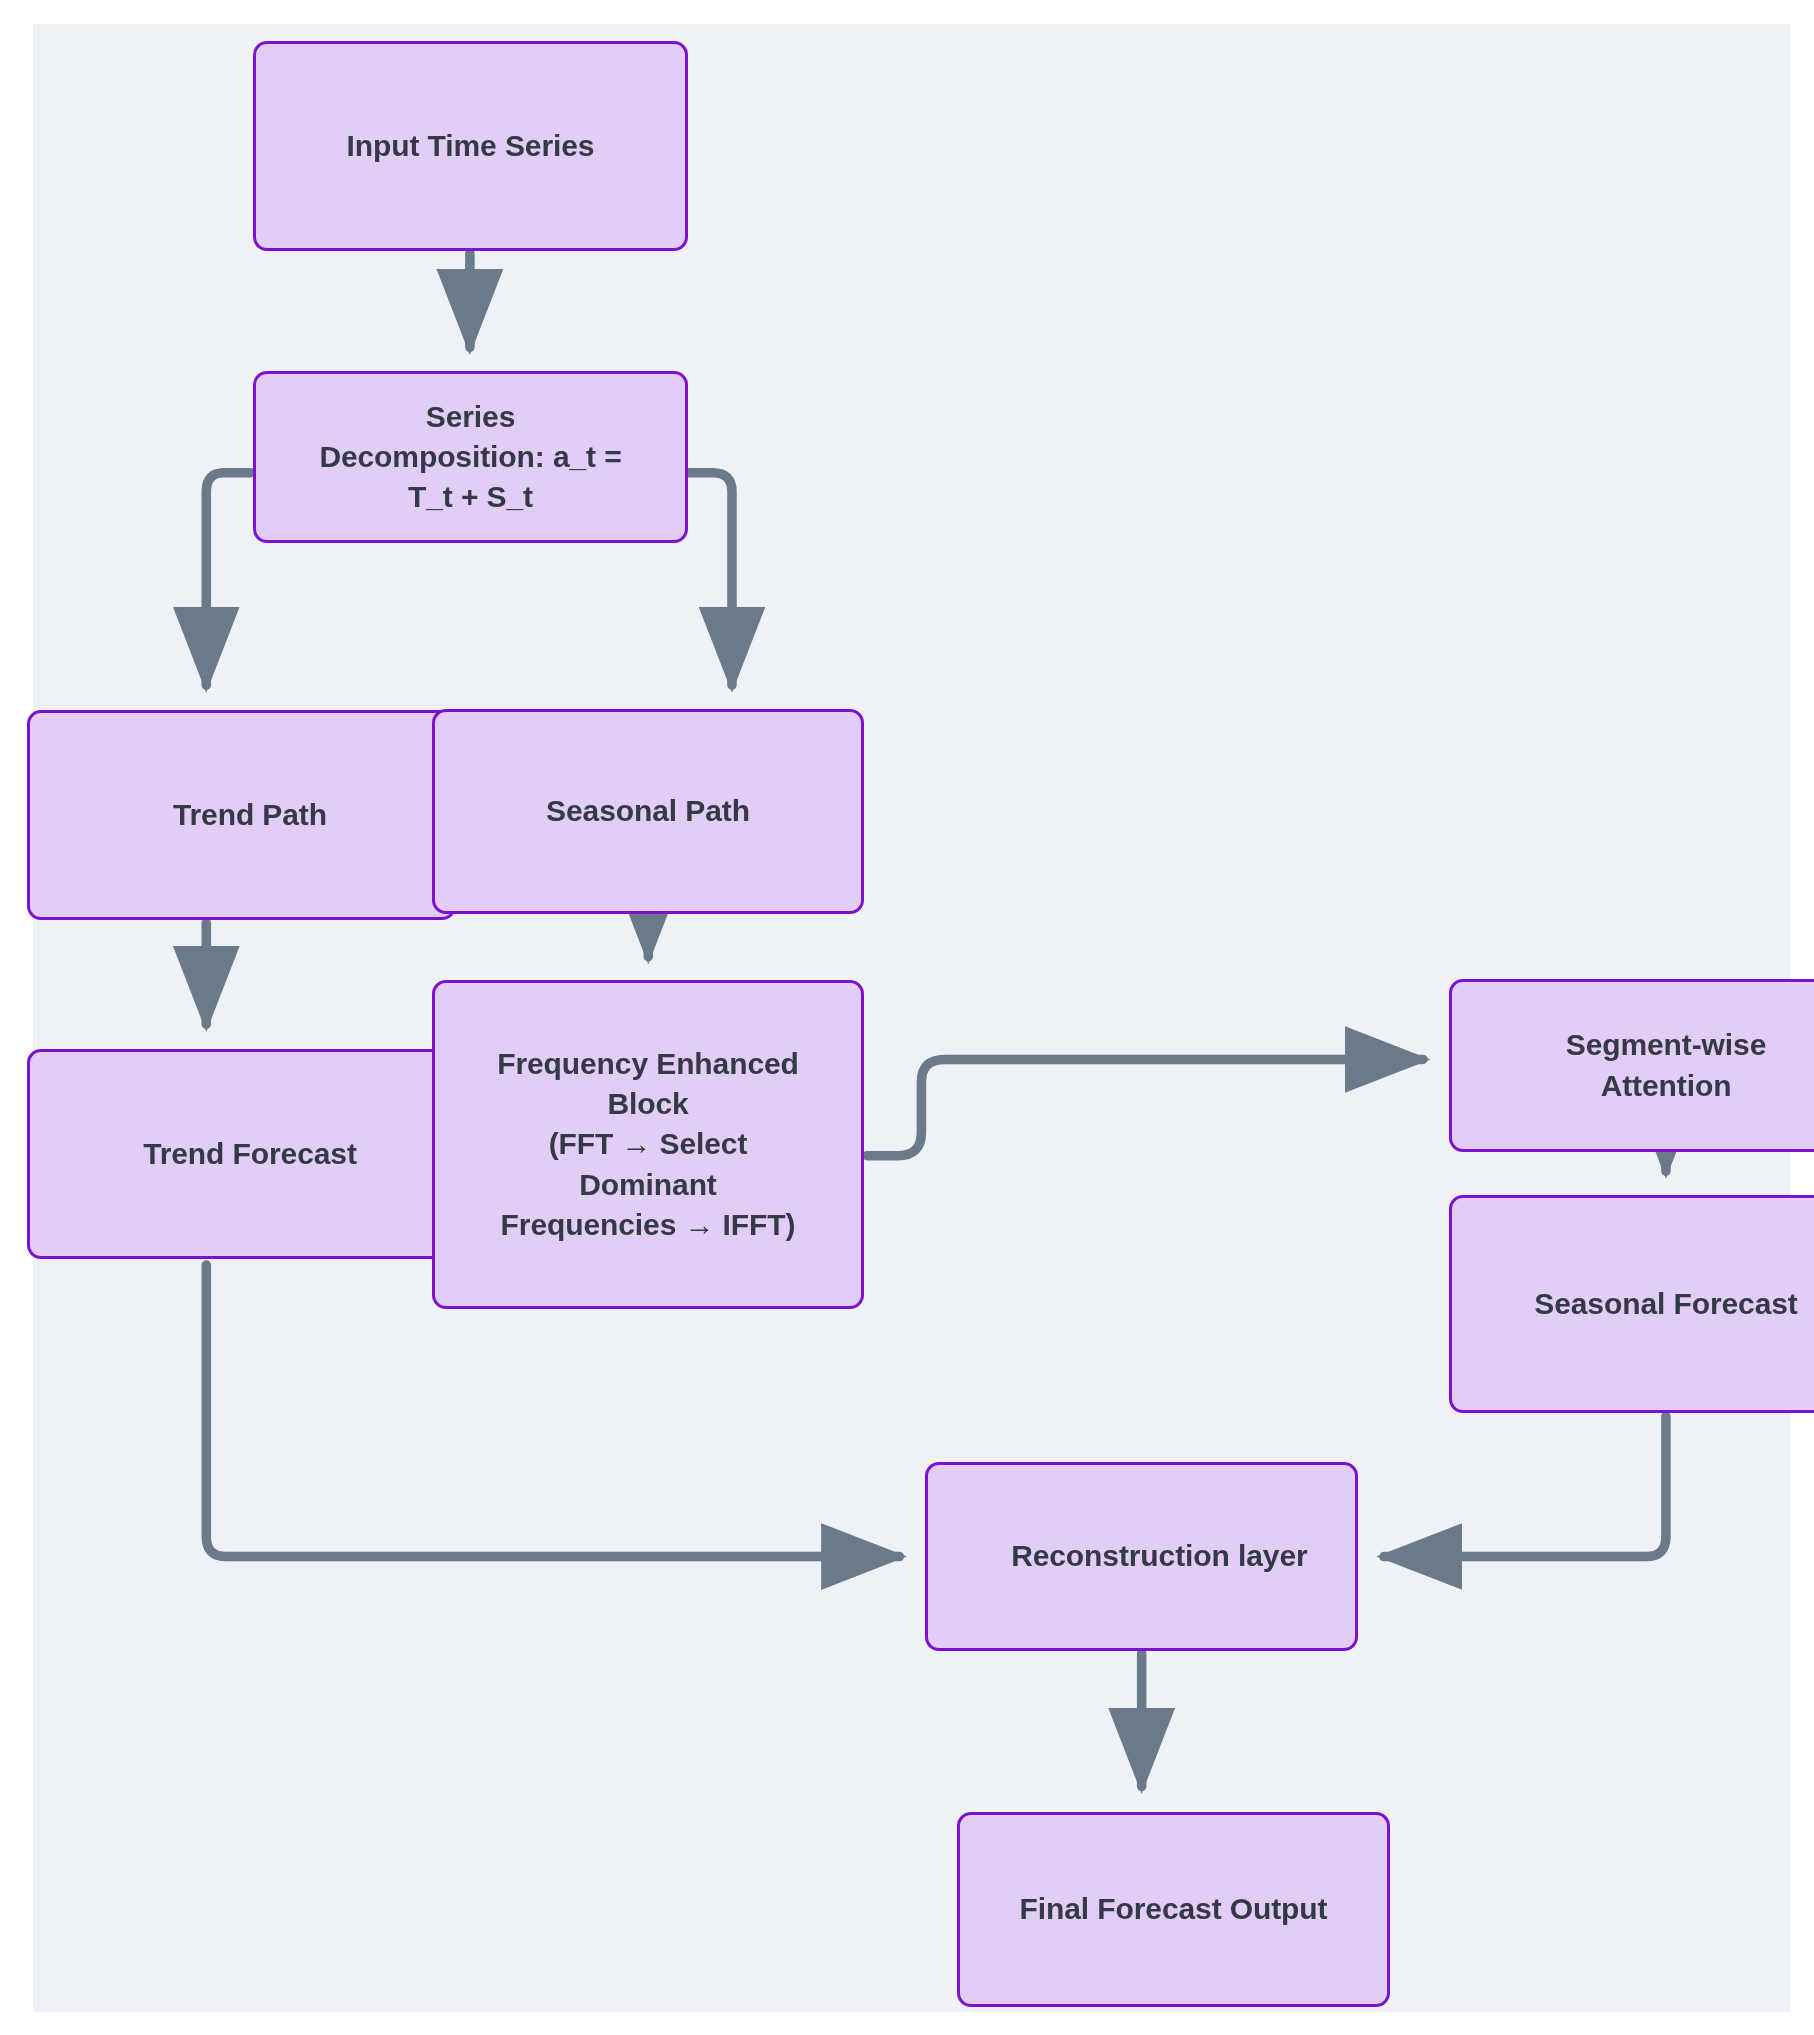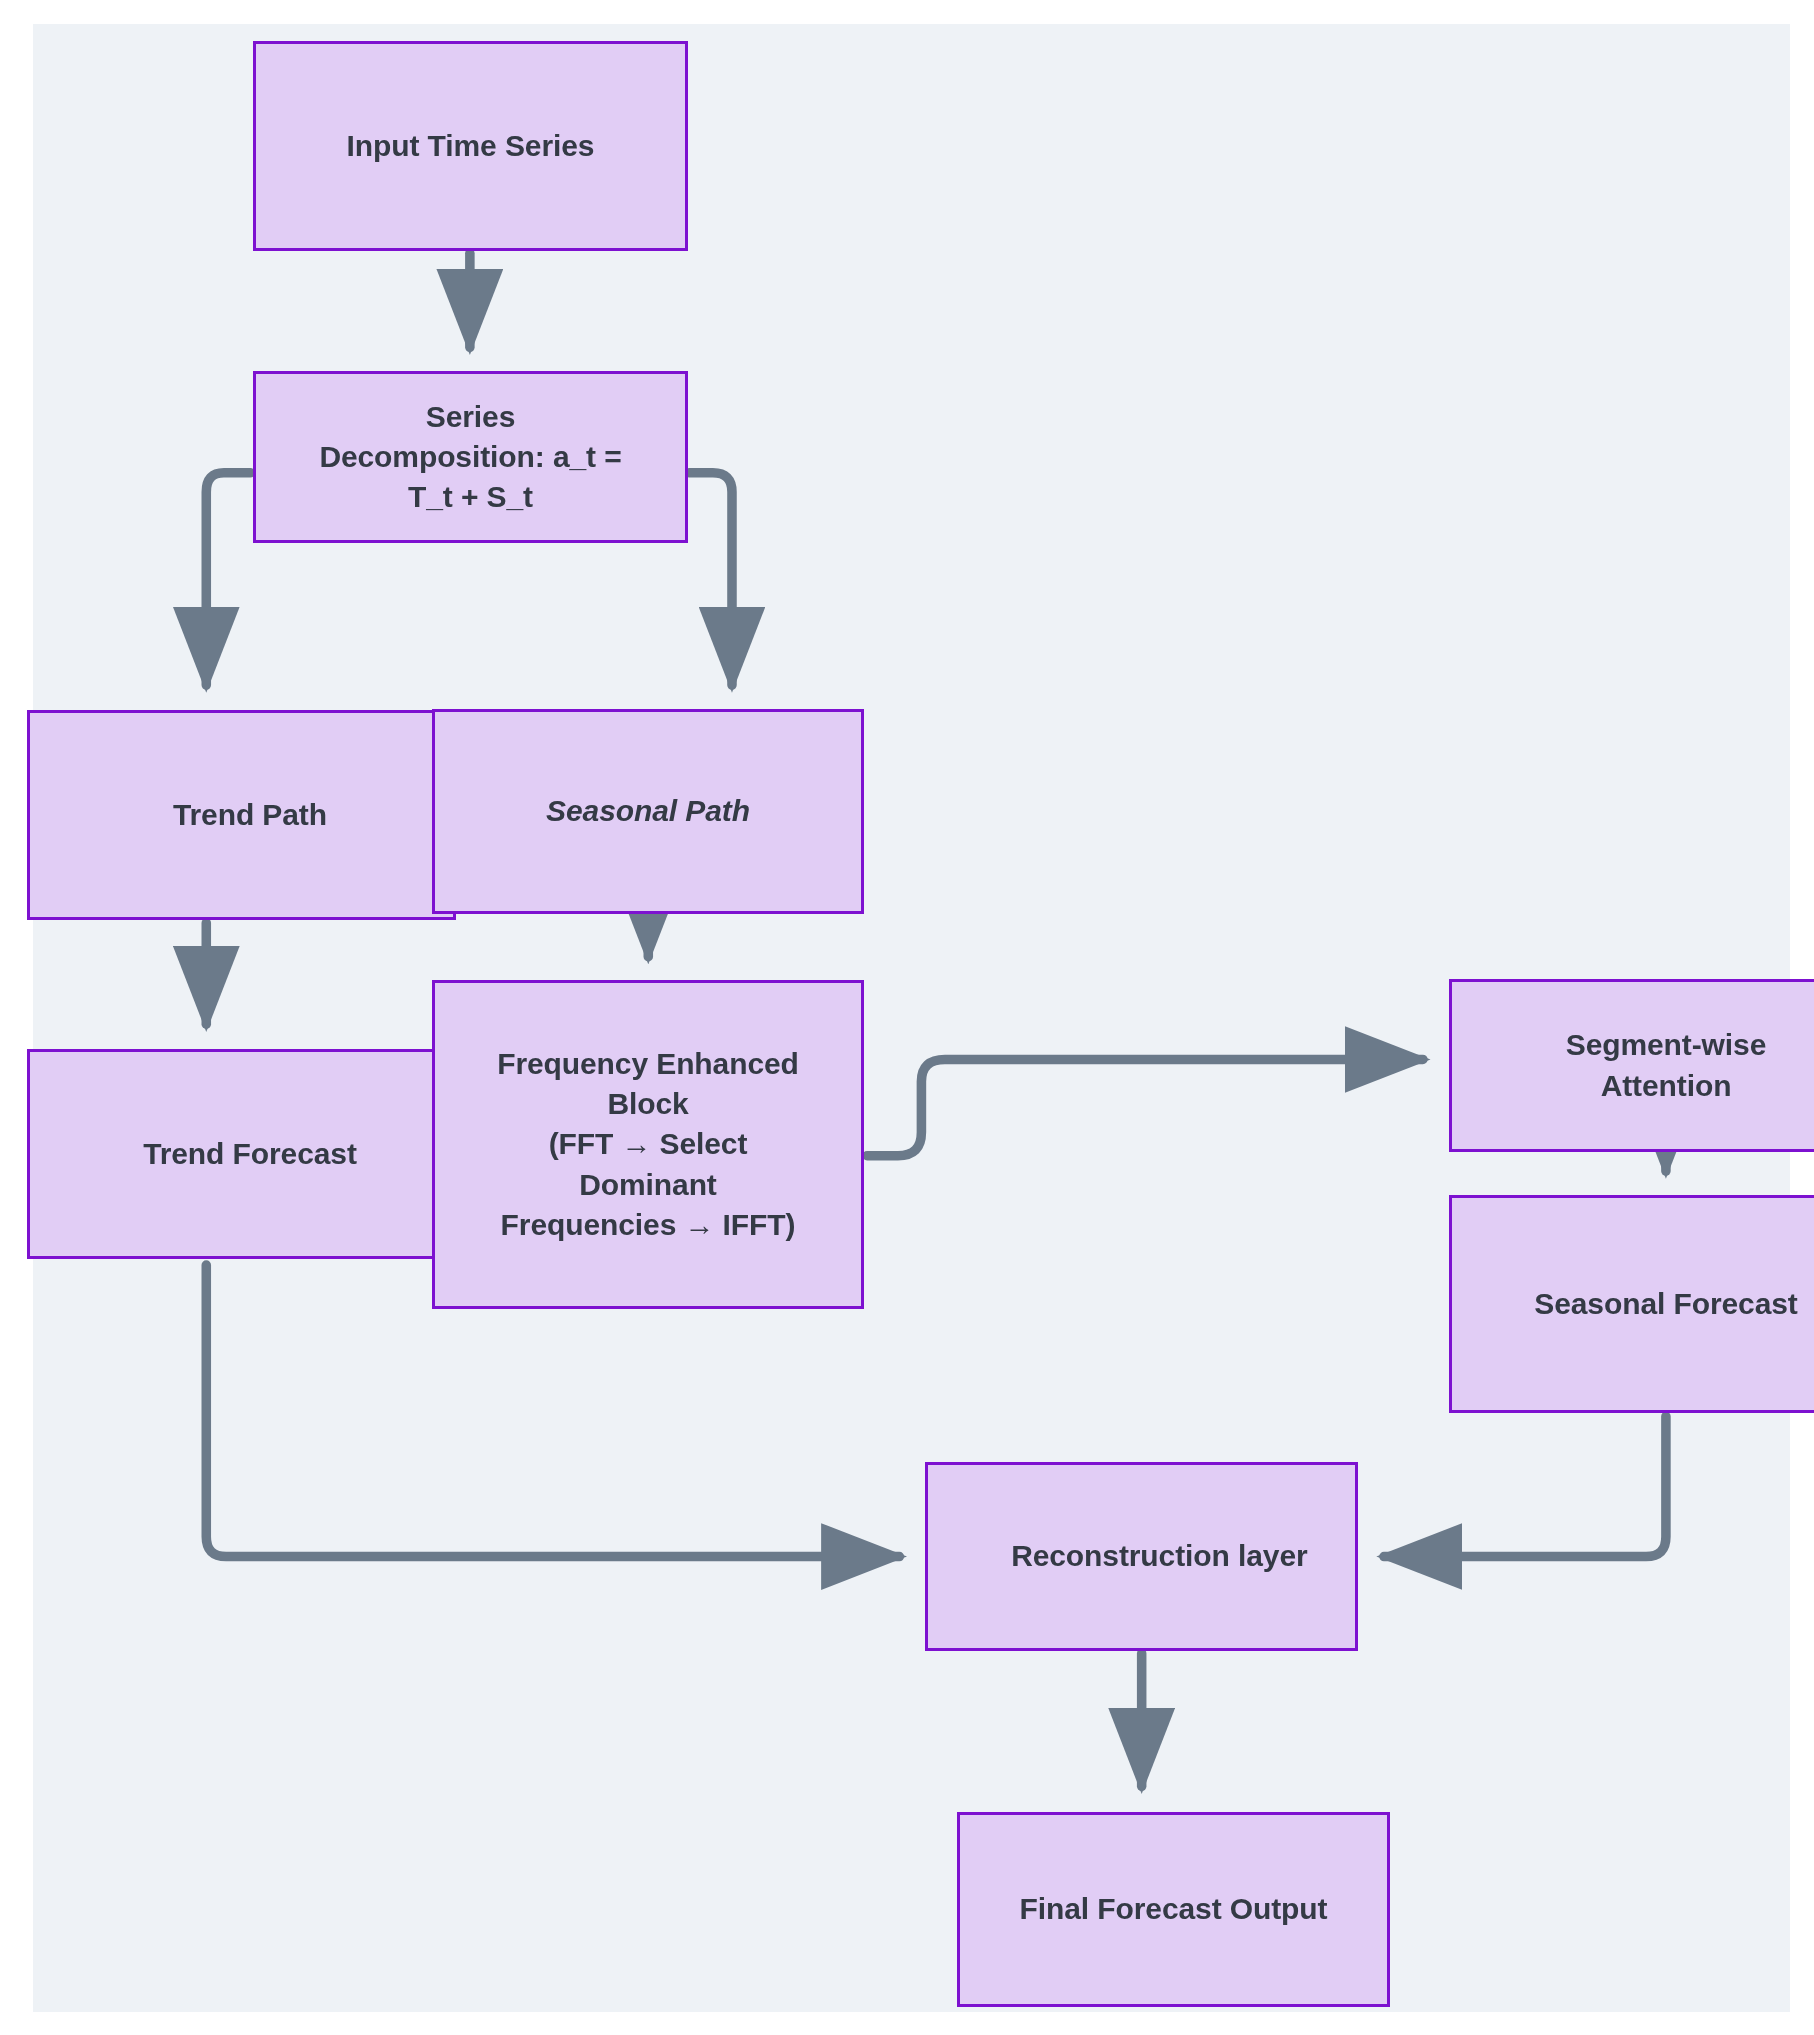--- a/index.html
+++ b/index.html
@@ -27,21 +27,21 @@
     top: 0;
     width: 1757px;
     height: 1988px;
     pointer-events: none;
   }
   .node {
     position: absolute;
     box-sizing: border-box;
     background: #e1cdf5;
     border: 3.7px solid #7d11d0;
-    border-radius: 0;
+    border-radius: 14px;
     display: flex;
     align-items: center;
     justify-content: center;
     text-align: center;
     color: #343a45;
     font-size: 30px;
     font-weight: 700;
     line-height: 1.34;
     letter-spacing: -0.1px;
     padding: 2.9px 7.3px;
@@ -82,21 +82,21 @@
   </svg>
 
   <div class="node" style="left:220px; top:17px; width:435px; height:210px;">Input Time Series</div>
 
   <div class="node" style="left:220px; top:347px; width:435px; height:172px;">Series
 Decomposition: a_t =
 T_t + S_t</div>
 
   <div class="node" style="left:-5.9px; top:686px; width:429px; height:210px;padding-left:24px;">Trend Path</div>
 
-  <div class="node" style="left:399px; top:685px; width:432px; height:205px;font-style:italic;">Seasonal Path</div>
+  <div class="node" style="left:399px; top:685px; width:432px; height:205px;">Seasonal Path</div>
 
   <div class="node" style="left:-5.9px; top:1025px; width:429px; height:210px;padding-left:24px;">Trend Forecast</div>
 
   <div class="node" style="left:399px; top:956px; width:432px; height:329px;">Frequency Enhanced
 Block
 (FFT → Select
 Dominant
 Frequencies → IFFT)</div>
 
   <div class="node" style="left:1416px; top:955px; width:434px; height:173px;">Segment-wise

